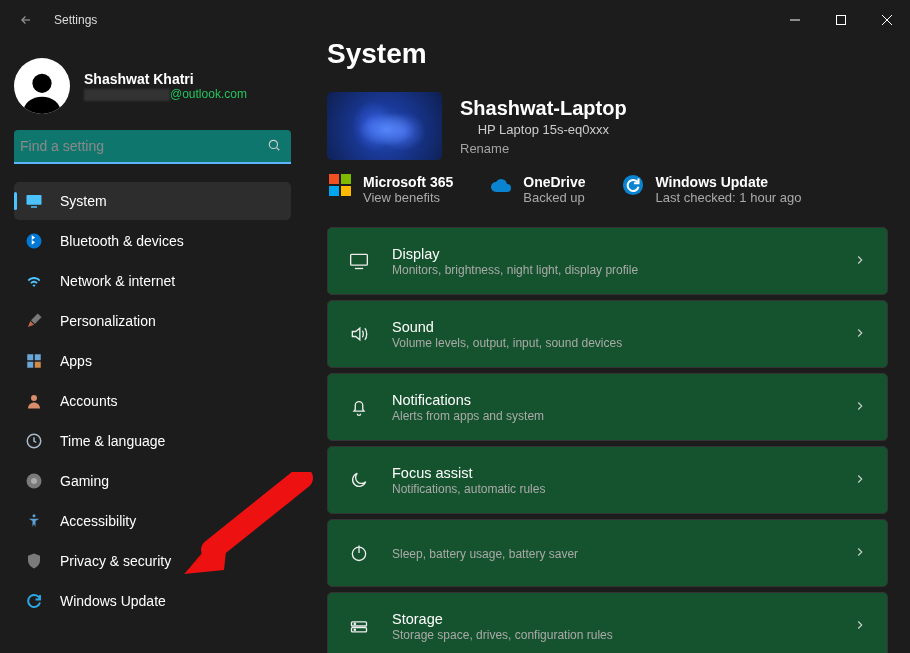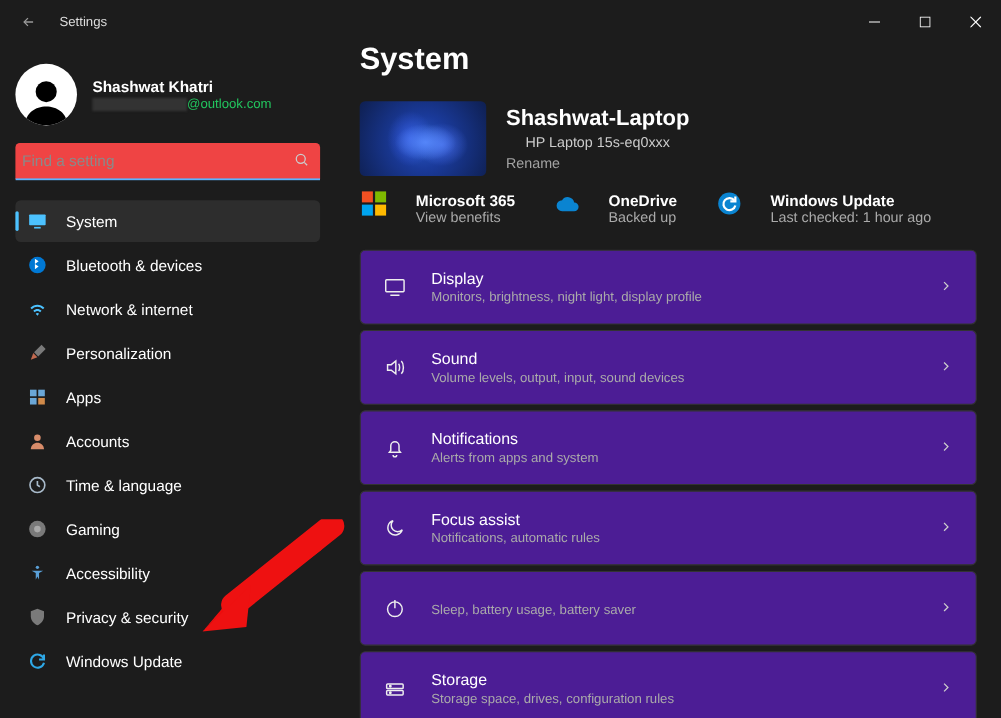--- a/index.html
+++ b/index.html
@@ -55,21 +55,21 @@
     display:inline-block; width:86px; height:12px;
     background:#333; vertical-align:middle; filter: blur(1px);
   }
 
   .search-wrap {
     position: relative;
     margin-bottom: 18px;
   }
   .search {
     width: 100%;
-    background: #ef4444;
+    background: #0f766e;
     border: none;
     border-bottom: 2px solid #5db4ff;
     color: #fff;
     padding: 8px 34px 8px 6px;
     font-size: 14px;
     outline: none;
     border-radius: 4px 4px 0 0;
   }
   .search::placeholder { color: #8a8a8a; }
   .search-icon { position:absolute; right:10px; top:8px; color:#ccc; }
@@ -111,28 +111,28 @@
     background:
       radial-gradient(ellipse 40px 24px at 52% 55%, rgba(90,140,255,0.85), transparent 70%),
       radial-gradient(ellipse 30px 36px at 40% 50%, rgba(60,100,240,0.7), transparent 70%),
       radial-gradient(ellipse 34px 28px at 65% 58%, rgba(80,120,250,0.7), transparent 70%);
   }
   .device-name { font-size: 20px; font-weight:600; }
   .device-model { font-size: 13px; color:#ccc; margin-top:2px;text-align:center; }
   .rename-link { color:#a3a3a3; font-size:13px; margin-top:4px; display:inline-block; }
 
   .cloud-row { display:flex; gap:36px; margin-bottom: 22px; margin-top:6px; padding-left:2px; }
-  .cloud-item { display:flex; align-items:flex-start; gap:25px; }
+  .cloud-item { display:flex; align-items:flex-start; gap:10px; }
   .cloud-icon { width:24px; height:24px; flex-shrink:0; }
   .cloud-title { font-size:14px; font-weight:600; }
   .cloud-sub { font-size:13px; color:#aaa; }
 
   .cards { display:flex; flex-direction:column; gap:5px; }
   .card {
-    background:#4c1d95;
+    background:#14532d;
     border:1px solid #333;
     border-radius:5px;
     display:flex;
     align-items:center;
     padding: 16px 20px;
     min-height: 68px;
   }
   .card-icon { width:22px; height:22px; margin-right: 22px; color:#eee; display:flex; align-items:center; justify-content:center; }
   .card-title { font-size:14.5px; }
   .card-sub { font-size:12px; color:#aaa; margin-top:1px; }

